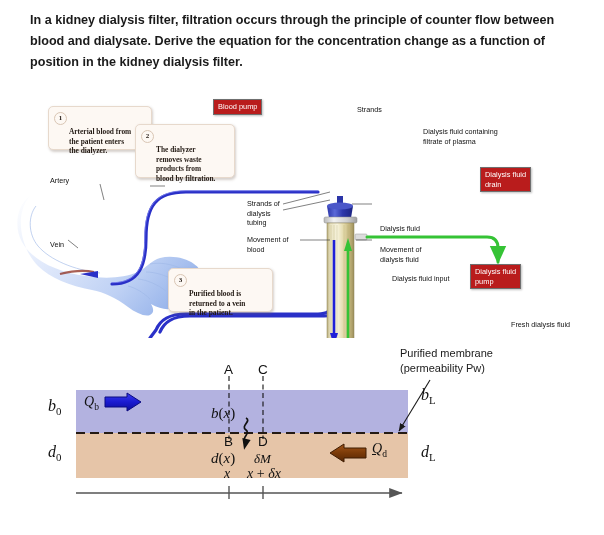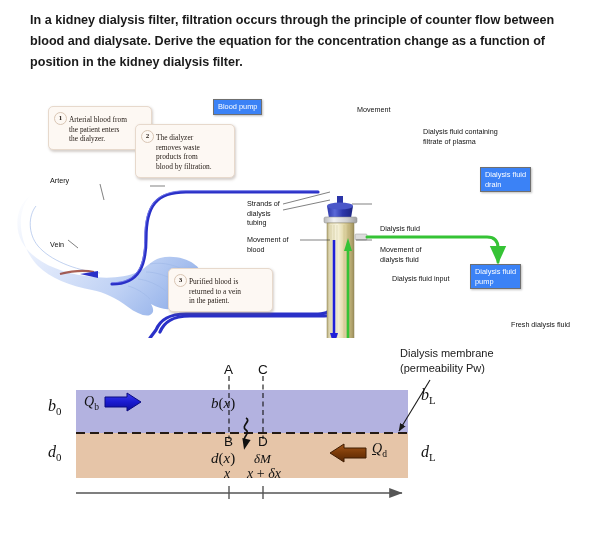--- a/index.html
+++ b/index.html
@@ -64,31 +64,31 @@
     font-family: "Liberation Serif", serif;
     font-size: 7px;
     font-weight: bold;
     color: #231a14;
     text-align: center;
     line-height: 11px;
   }
   .callout .txt {
     position: absolute;
     left: 20px;
-    top: 8px;
+    top: 20px;
     font-family: "Liberation Serif", serif;
     font-size: 7.4px;
     line-height: 9.6px;
     color: #231a14;
-    font-weight: 400;
+    font-weight: 700;
     white-space: pre-line;
   }
   .graybox {
     position: absolute;
-    background: #3b82f6;
+    background: #b91c1c;
     border: 0.7px solid #6f6f6f;
     color: #ffffff;
     font-family: "Liberation Sans", sans-serif;
     font-size: 7.4px;
     line-height: 9.6px;
     padding: 2px 4px;
     box-shadow: 1px 1px 2px rgba(0,0,0,0.25);
     white-space: pre-line;
   }
 
@@ -298,21 +298,21 @@
   <div class="graybox" style="left:470px; top:176px;">Dialysis fluid
 pump</div>
 
   <div class="ill-label" style="left:50px; top:88px;">Artery</div>
   <div class="ill-label" style="left:50px; top:152px;">Vein</div>
   <div class="ill-label" style="left:247px; top:111px;">Strands of
 dialysis
 tubing</div>
   <div class="ill-label" style="left:247px; top:147px;">Movement of
 blood</div>
-  <div class="ill-label" style="left:357px; top:17px;">Movement</div>
+  <div class="ill-label" style="left:357px; top:17px;">Strands</div>
   <div class="ill-label" style="left:423px; top:39px;">Dialysis fluid containing
 filtrate of plasma</div>
   <div class="ill-label" style="left:380px; top:136px;">Dialysis fluid</div>
   <div class="ill-label" style="left:380px; top:157px;">Movement of
 dialysis fluid</div>
   <div class="ill-label" style="left:392px; top:186px;">Dialysis fluid input</div>
   <div class="ill-label" style="left:511px; top:232px;text-align:right;">Fresh dialysis fluid</div>
 </div>
 
 <div id="schematic">
@@ -361,21 +361,21 @@
     <path d="M241.5,101 L246,112 L250,101 Z" fill="#111" transform="rotate(14 246 104)"></path>
 
     <line x1="430" y1="42" x2="399" y2="93" stroke="#1a1a1a" stroke-width="1.1" marker-end="url(#memArrow)"></line>
 
     <line x1="76" y1="155" x2="402" y2="155" stroke="#555" stroke-width="1.6" marker-end="url(#axArrow)"></line>
     <line x1="229" y1="148" x2="229" y2="161" stroke="#555" stroke-width="1.4"></line>
     <line x1="263" y1="148" x2="263" y2="161" stroke="#555" stroke-width="1.4"></line>
   </svg>
 
   
-  <div class="sch-sans" style="left:400px; top:8px;">Dialysis membrane
+  <div class="sch-sans" style="left:400px; top:8px;">Purified membrane
 (permeability Pw)</div>
 
   <div class="sch-lbl" style="left:48px; top:59px; font-size:16px;">
     <span class="italic">b</span><sub>0</sub>
   </div>
   <div class="sch-lbl" style="left:48px; top:105px; font-size:16px;">
     <span class="italic">d</span><sub>0</sub>
   </div>
   <div class="sch-lbl" style="left:421px; top:48px; font-size:16px;font-family:Liberation Serif, serif;">
     <span class="italic">b</span><sub>L</sub>
@@ -389,21 +389,21 @@
   </div>
   <div class="sch-lbl" style="left:372px; top:103px; font-size:14px;text-decoration:underline;">
     <span class="italic">Q</span><sub>d</sub>
   </div>
 
   <div class="sch-lbl" style="left:224px; top:24px; font-size:13.5px; font-family:'Liberation Sans',sans-serif;">A</div>
   <div class="sch-lbl" style="left:258px; top:24px; font-size:13.5px; font-family:'Liberation Sans',sans-serif;">C</div>
   <div class="sch-lbl" style="left:224px; top:96px; font-size:13.5px; font-family:'Liberation Sans',sans-serif;">B</div>
   <div class="sch-lbl" style="left:258px; top:96px; font-size:13.5px; font-family:'Liberation Sans',sans-serif;">D</div>
 
-  <div class="sch-lbl" style="left:211px; top:57px; font-size:15px;">
+  <div class="sch-lbl" style="left:211px; top:67px; font-size:15px;">
     <span class="italic">b</span>(<span class="italic">x</span>)
   </div>
   <div class="sch-lbl" style="left:211px; top:112px; font-size:15px;">
     <span class="italic">d</span>(<span class="italic">x</span>)
   </div>
   <div class="sch-lbl" style="left:254px; top:113px; font-size:13px;">
     <span class="italic">δM</span>
   </div>
 
   <div class="sch-lbl" style="left:224px; top:128px; font-size:14px;">

